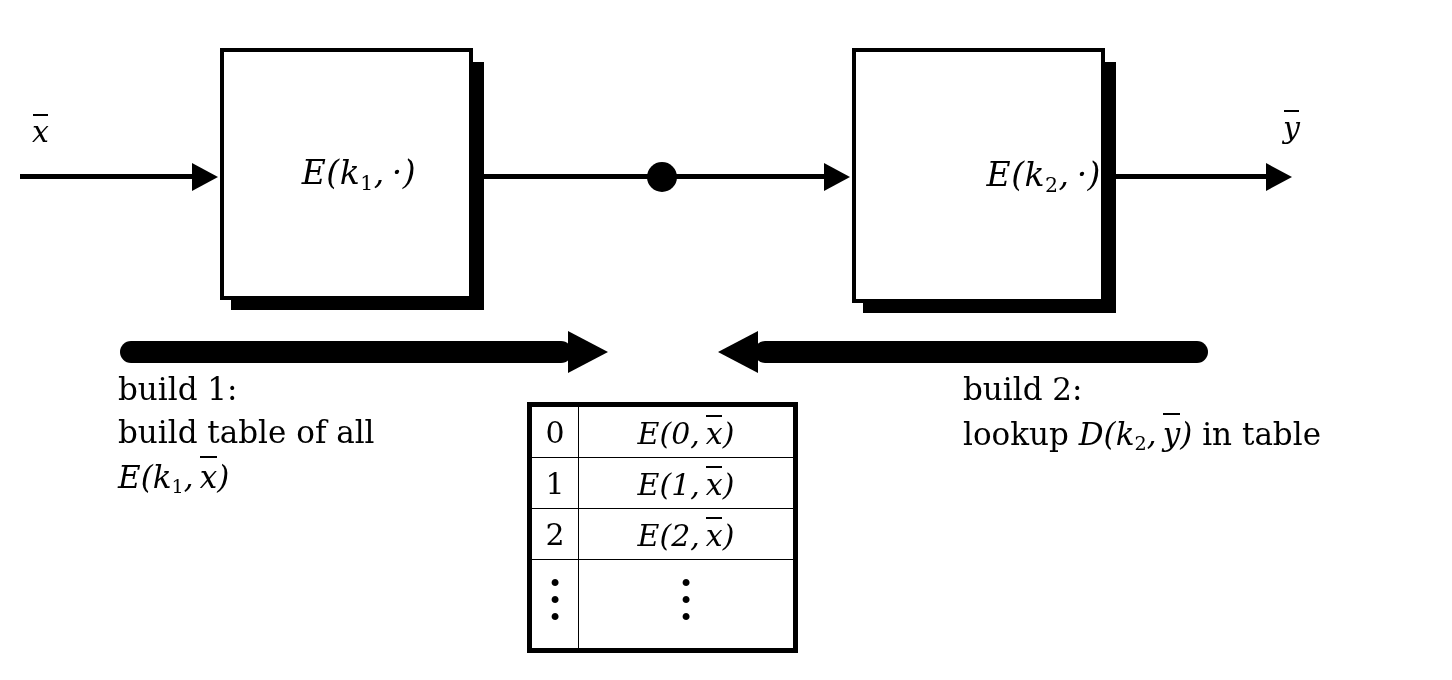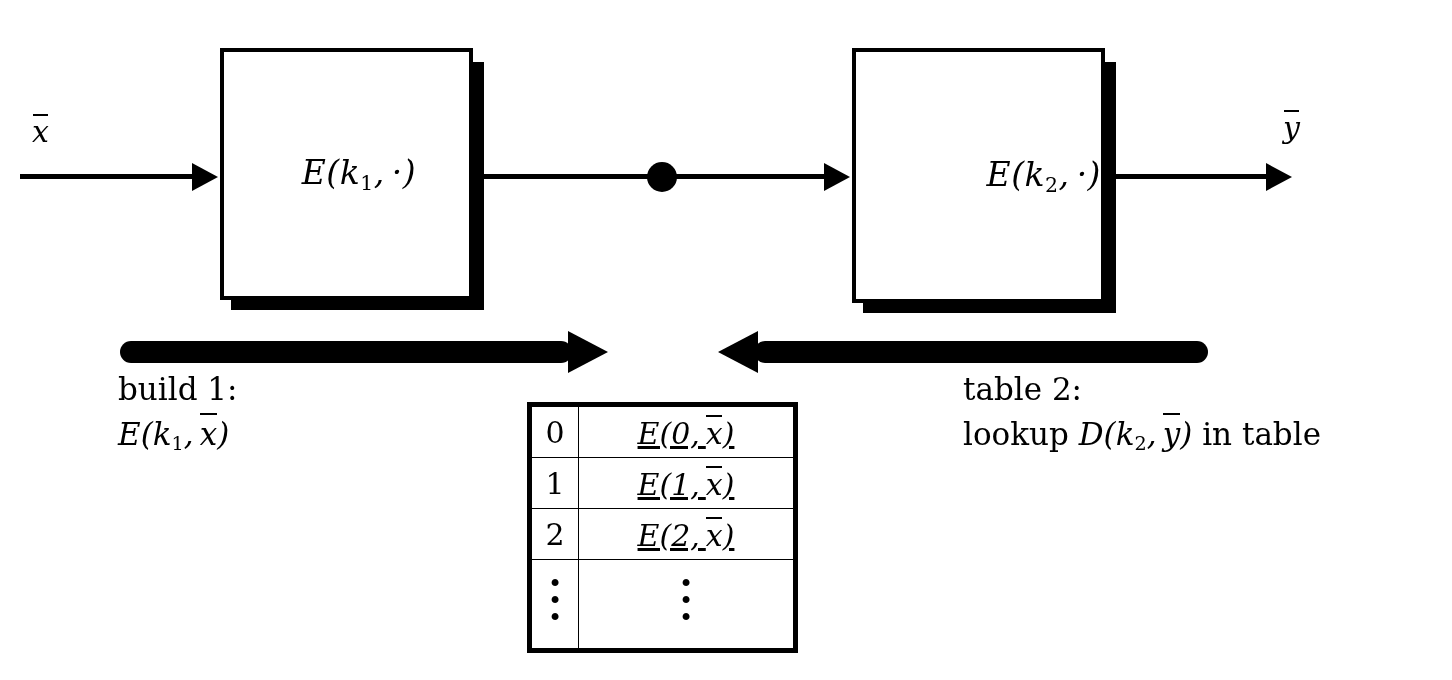--- a/index.html
+++ b/index.html
@@ -162,21 +162,20 @@
     font-size: 30px;
     padding: 0;
     background: #ffffff;
   }
   #lookup-table td.key-col {
     width: 46px;
     font-style: normal;
   }
   #lookup-table td.val-col {
     font-style: italic;
-    text-decoration: underline;
   }
   #lookup-table tr.dots-row td {
     height: 88px;
   }
   .vdots {
     display: inline-block;
     line-height: 1;
     font-size: 26px;
     letter-spacing: 0;
   }
@@ -220,25 +219,26 @@
     <div class="head-right" style="left:448px;"></div>
   </div>
 
   <div class="thick-arrow" style="left:718px; top:341px; width:490px;">
     <div class="head-left" style="left:0;"></div>
     <div class="shaft" style="left:36px; width:454px;"></div>
   </div>
 
   <div class="caption" style="left:118px; top:368px;">
     <div>build 1:</div>
+    <div>build table of all</div>
     <div class="mathline">E(<span class="kappa">k</span><sub class="idx">1</sub>, <span class="ovl">x</span>)</div>
   </div>
 
   <div class="caption" style="left:963px; top:368px;">
-    <div>table 2:</div>
+    <div>build 2:</div>
     <div>lookup <span class="mathline">D(<span class="kappa">k</span><sub class="idx">2</sub>, <span class="ovl">y</span>)</span> in table</div>
   </div>
 
   <div id="lookup-table" style="left:527px; top:402px; width:271px; height:251px;">
     <table>
       <tbody>
         <tr>
           <td class="key-col">0</td>
           <td class="val-col">E(0, <span class="ovl">x</span>)</td>
         </tr>

